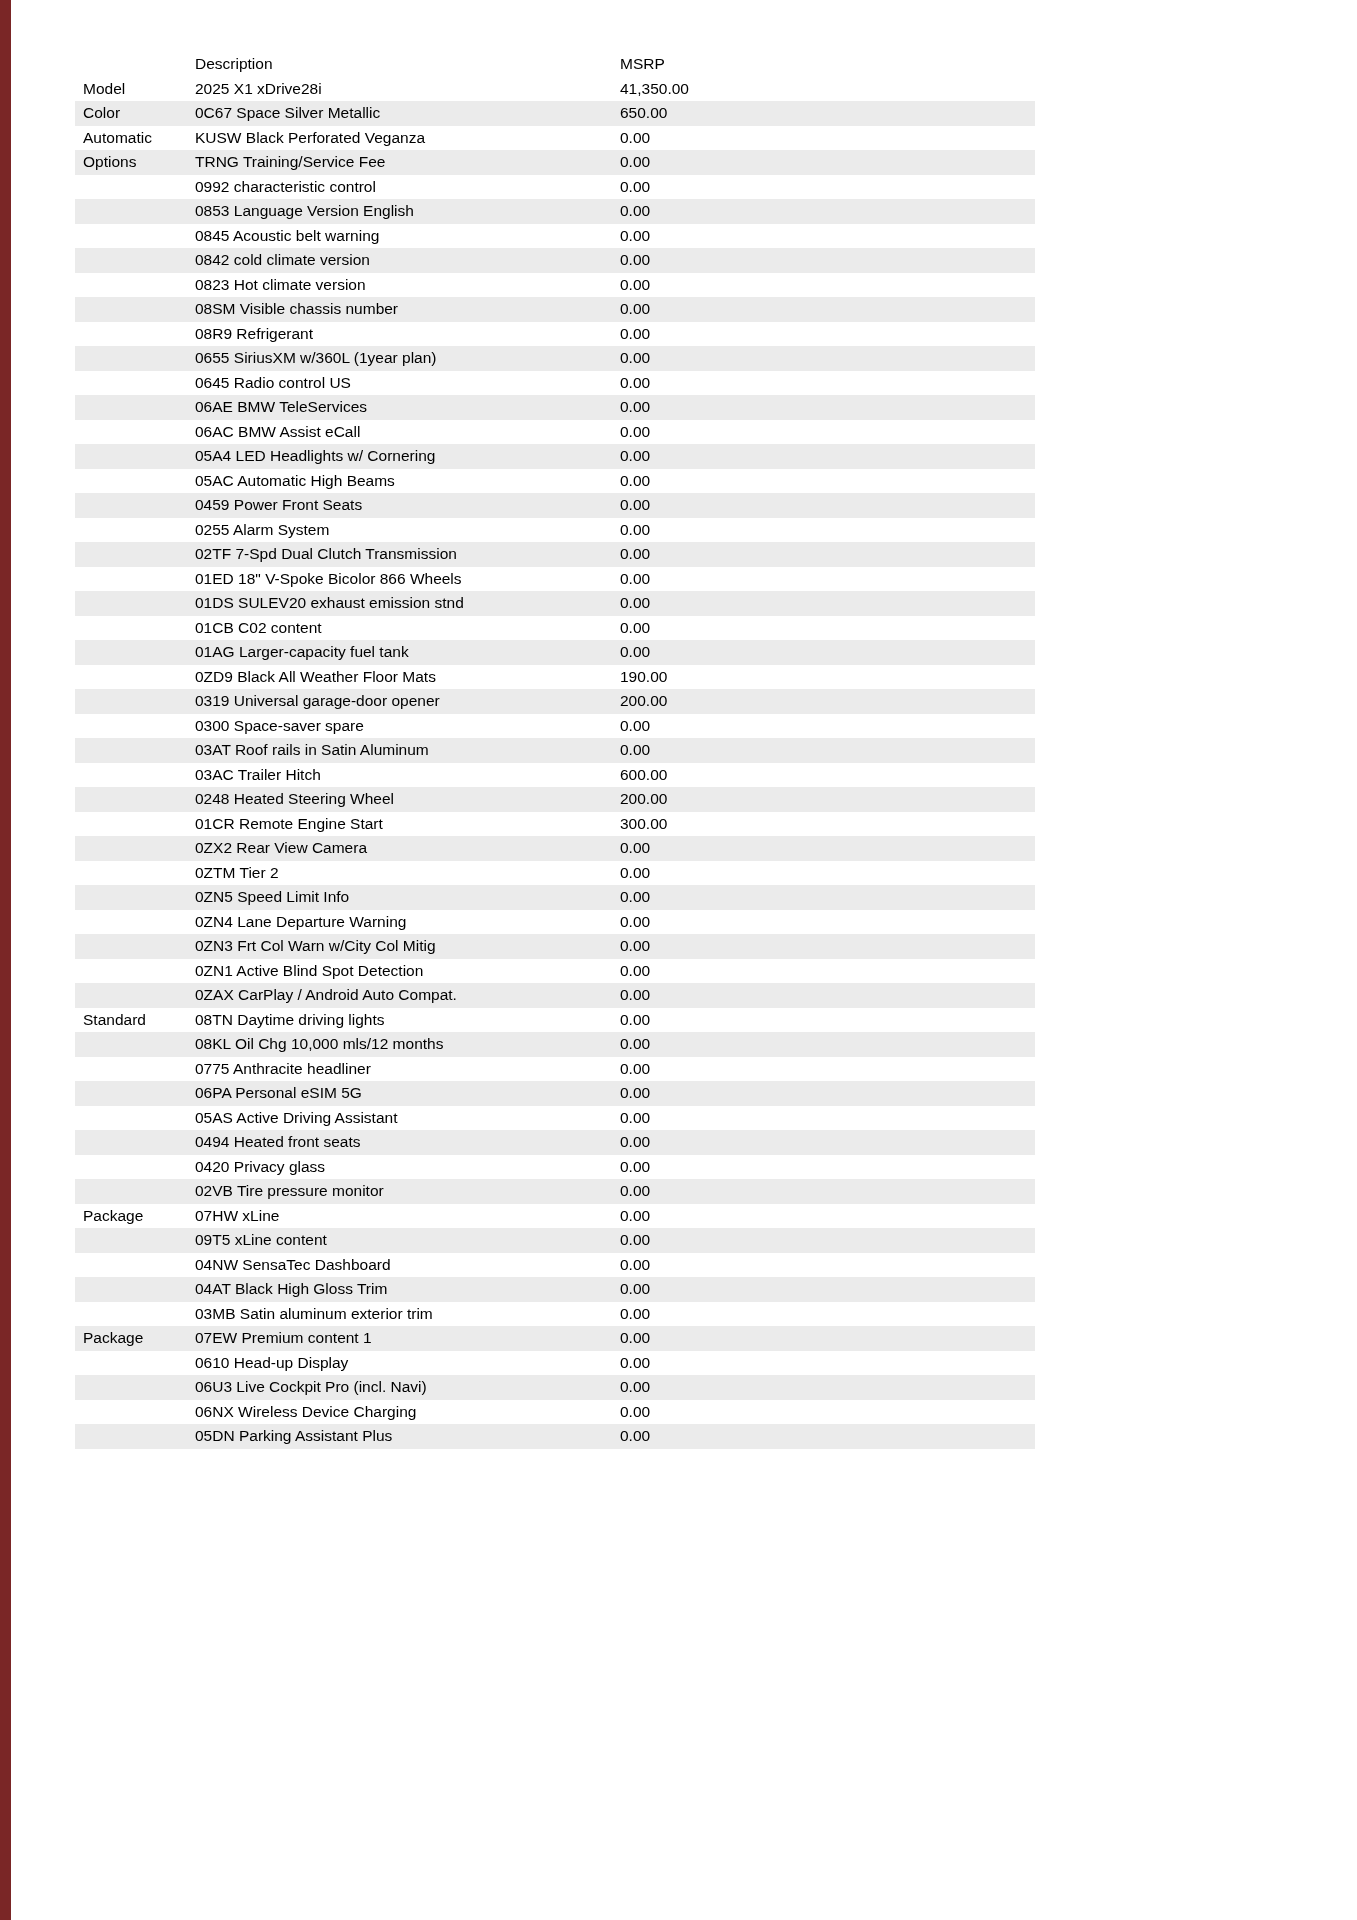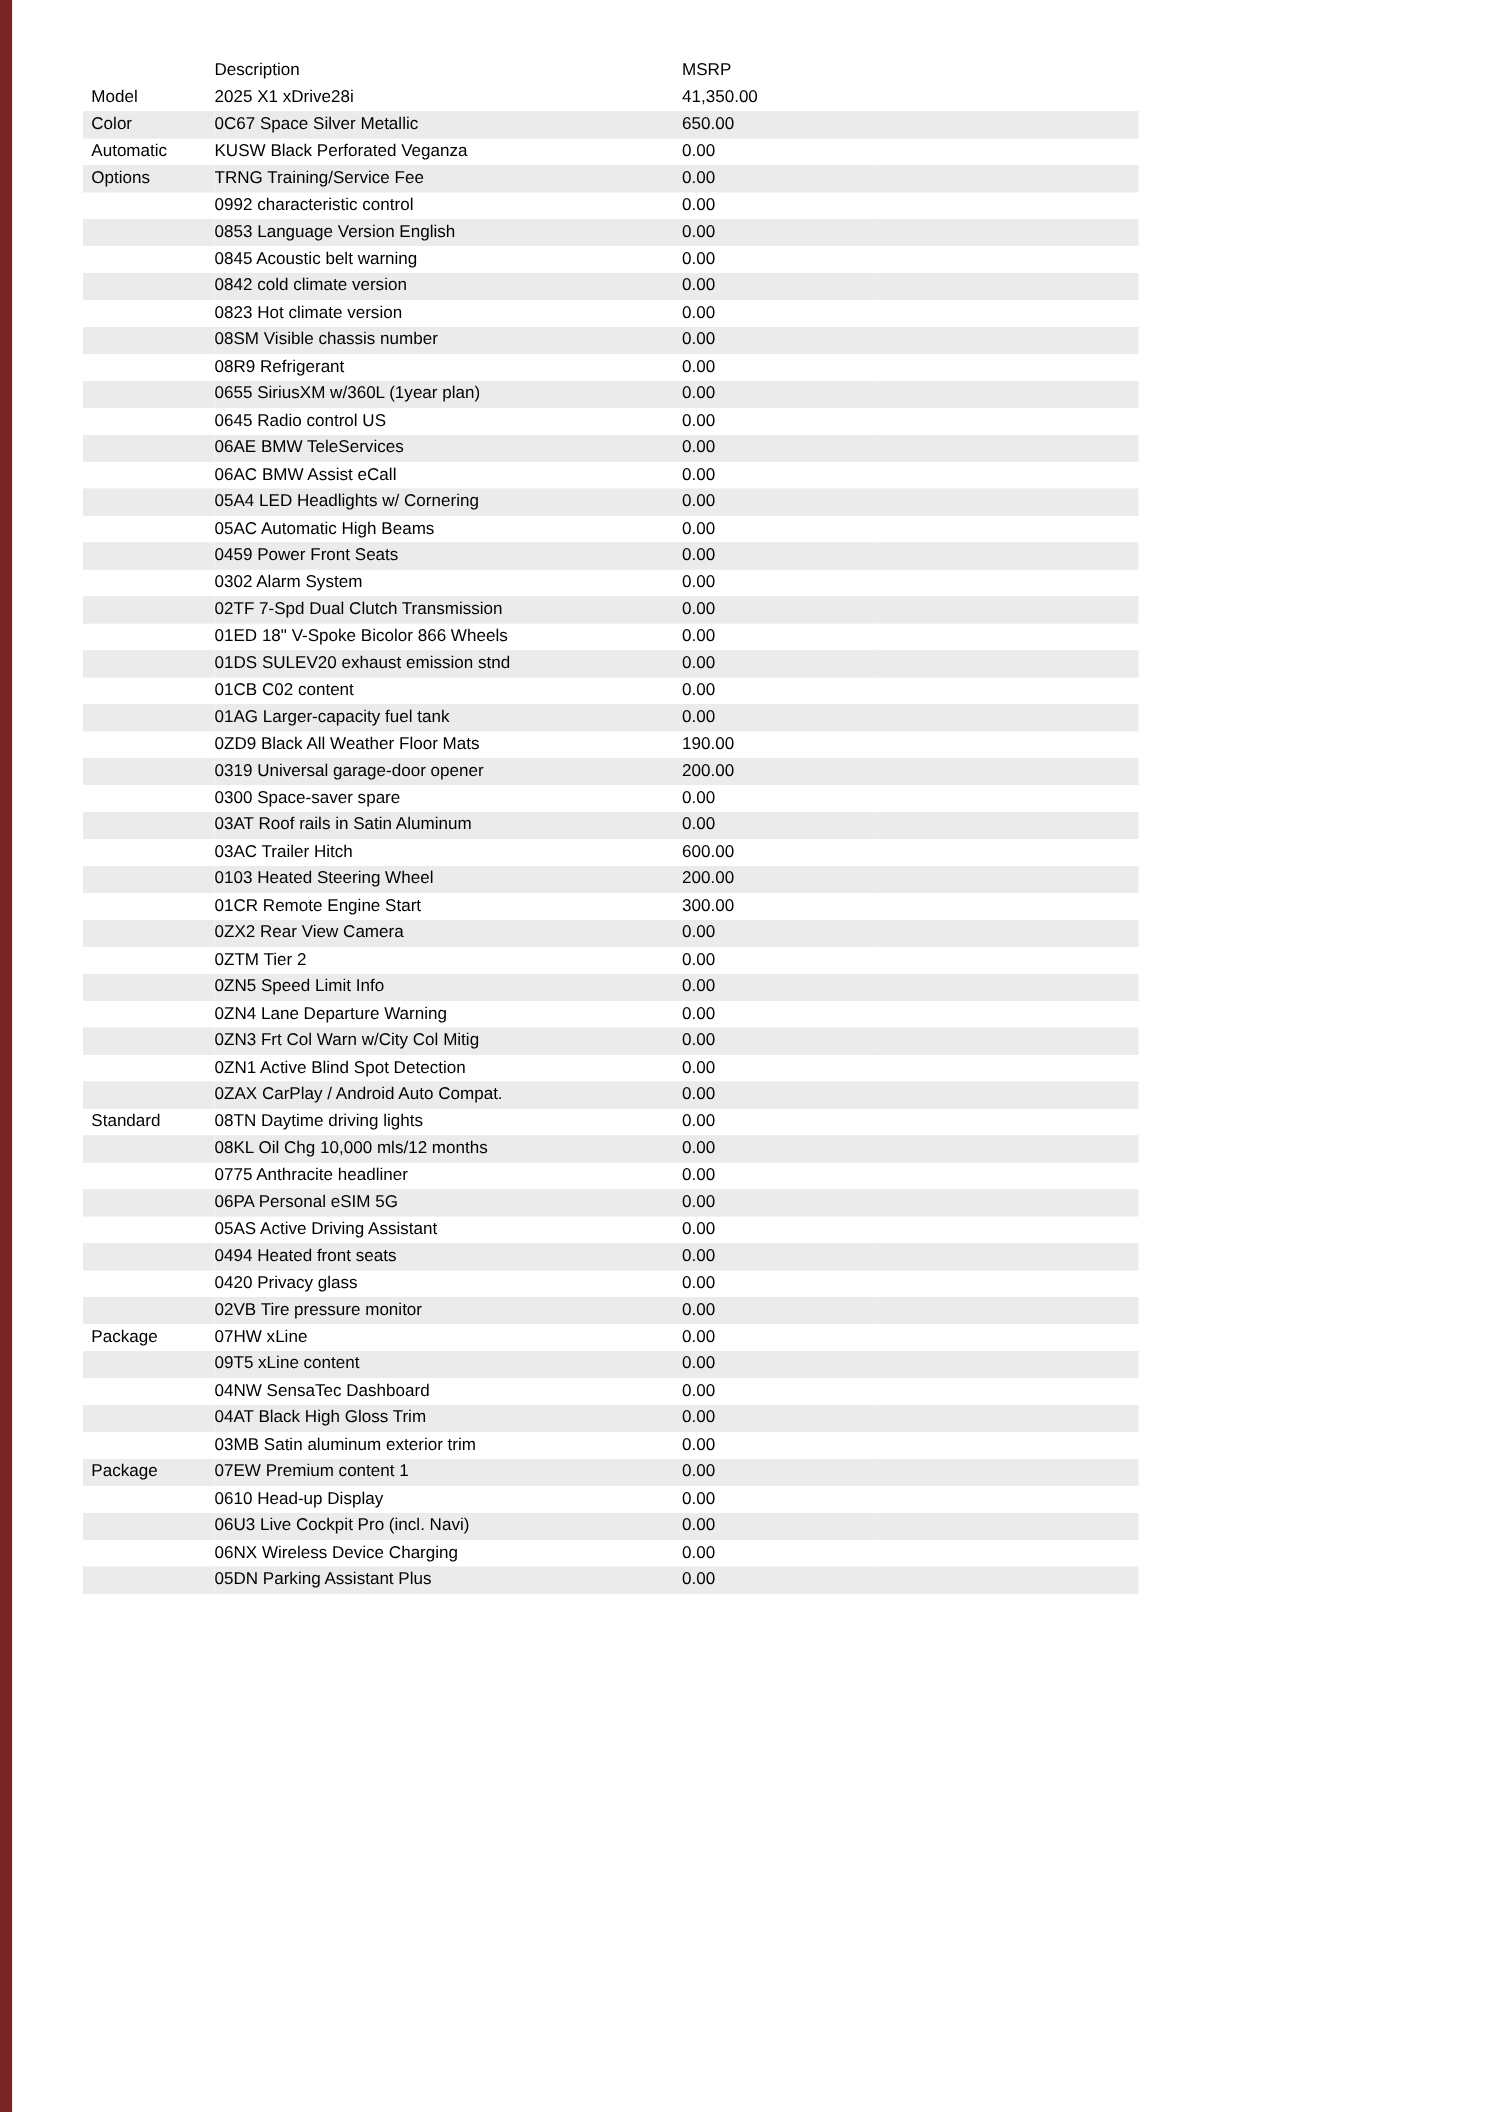--- a/index.html
+++ b/index.html
@@ -177,21 +177,21 @@
         <td></td>
       </tr>
       <tr>
         <td class="cat"></td>
         <td>0459 Power Front Seats</td>
         <td class="msrp">0.00</td>
         <td></td>
       </tr>
       <tr>
         <td class="cat"></td>
-        <td>0302 Alarm System</td>
+        <td>0255 Alarm System</td>
         <td class="msrp">0.00</td>
         <td></td>
       </tr>
       <tr>
         <td class="cat"></td>
         <td>02TF 7-Spd Dual Clutch Transmission</td>
         <td class="msrp">0.00</td>
         <td></td>
       </tr>
       <tr>
@@ -243,21 +243,21 @@
         <td></td>
       </tr>
       <tr>
         <td class="cat"></td>
         <td>03AC Trailer Hitch</td>
         <td class="msrp">600.00</td>
         <td></td>
       </tr>
       <tr>
         <td class="cat"></td>
-        <td>0103 Heated Steering Wheel</td>
+        <td>0248 Heated Steering Wheel</td>
         <td class="msrp">200.00</td>
         <td></td>
       </tr>
       <tr>
         <td class="cat"></td>
         <td>01CR Remote Engine Start</td>
         <td class="msrp">300.00</td>
         <td></td>
       </tr>
       <tr>

